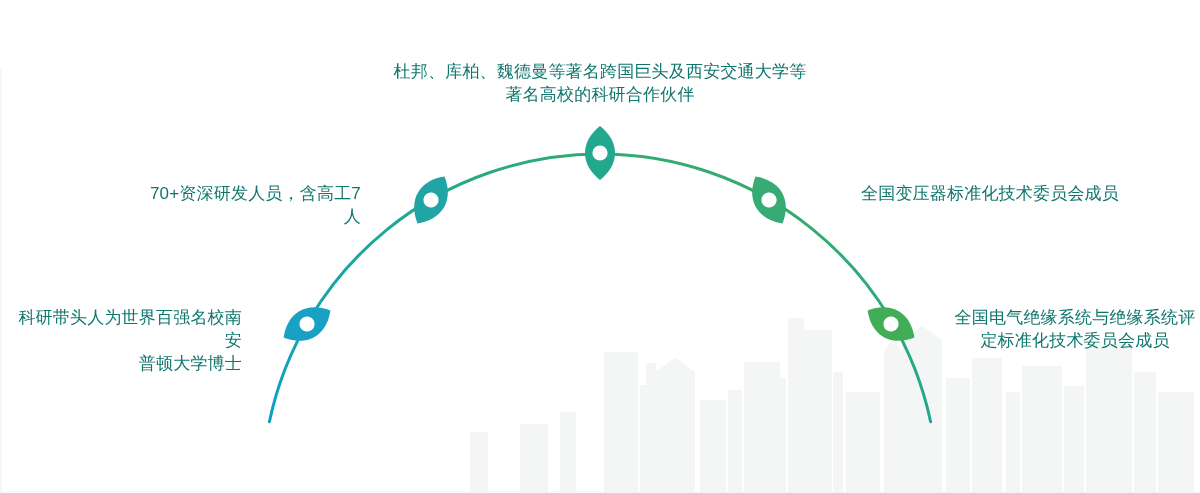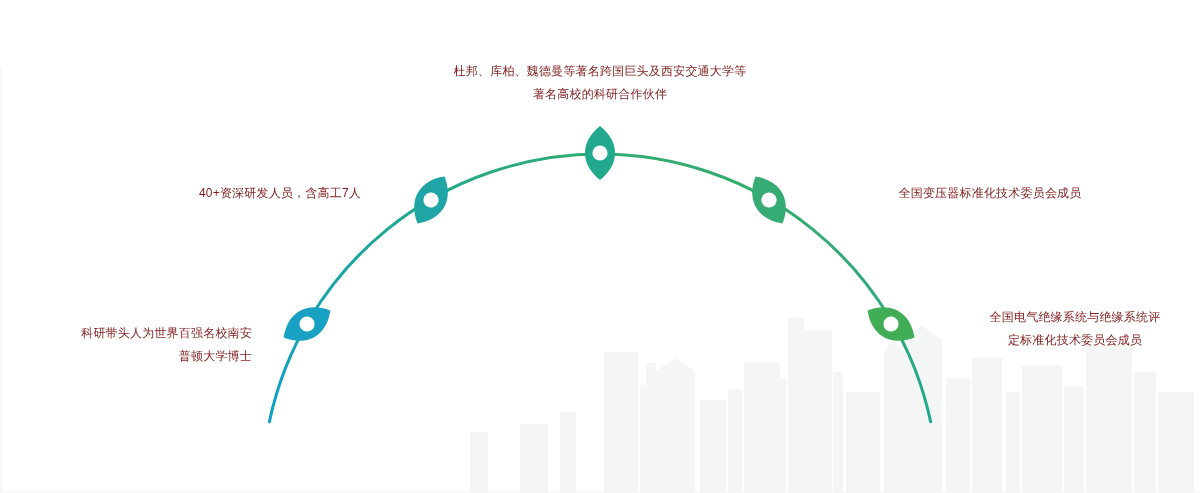--- a/index.html
+++ b/index.html
@@ -39,22 +39,22 @@
   #skyline-layer,
   #arc-layer {
     position: absolute;
     left: 0;
     top: 0;
     width: 1200px;
     height: 493px;
   }
   .label {
     position: absolute;
-    color: #7f1d1d;
-    font-size: 12px;
+    color: #0f766e;
+    font-size: 17px;
     line-height: 23px;
     white-space: pre-line;
     letter-spacing: 0.2px;
   }
   .label.right-align { text-align: right; }
   .label.left-align  { text-align: center; }
   .label.center-align{ text-align: center; }
 </style>
 </head>
 <body>
@@ -124,23 +124,23 @@
           <circle cx="0" cy="0" r="7.6" fill="#ffffff"></circle>
         </g>
         <g transform="translate(891,324) rotate(-150)">
           <path d="M-27 0 C-11.34 -20 11.34 -20 27 0 C11.34 20 -11.34 20 -27 0 Z" fill="#41ae57"></path>
           <circle cx="0" cy="0" r="7.6" fill="#ffffff"></circle>
         </g>
       </g>
   </svg>
 
   <div id="labels-layer">
-      <div class="label right-align" style="left: 12px; top: 306px; width: 240px; margin-top: 16px;">科研带头人为世界百强名校南安
+      <div class="label right-align" style="left: 2px; top: 306px; width: 240px;">科研带头人为世界百强名校南安
 普顿大学博士</div>
-      <div class="label right-align" style="left: 133px; top: 182px; width: 228px;">40+资深研发人员，含高工7人</div>
+      <div class="label right-align" style="left: 133px; top: 182px; width: 228px;">70+资深研发人员，含高工7人</div>
       <div class="label center-align" style="left: 380px; top: 60px; width: 440px;">杜邦、库柏、魏德曼等著名跨国巨头及西安交通大学等
 著名高校的科研合作伙伴</div>
       <div class="label left-align" style="left: 840px; top: 182px; width: 300px;">全国变压器标准化技术委员会成员</div>
       <div class="label left-align" style="left: 950px; top: 306px; width: 250px;">全国电气绝缘系统与绝缘系统评
 定标准化技术委员会成员</div>
     </div>
 
 </div>
 
 </body></html>

